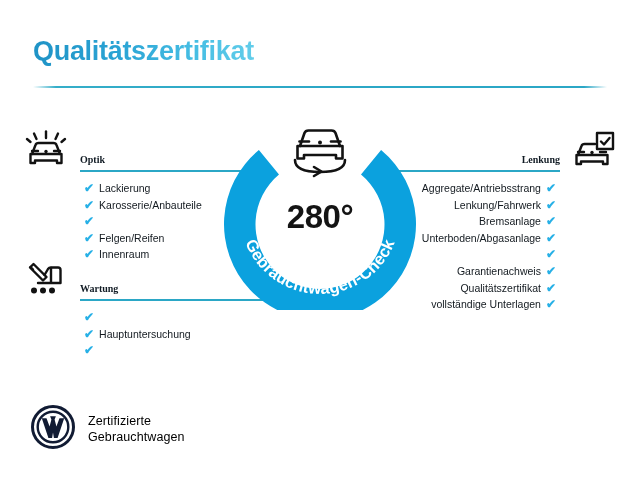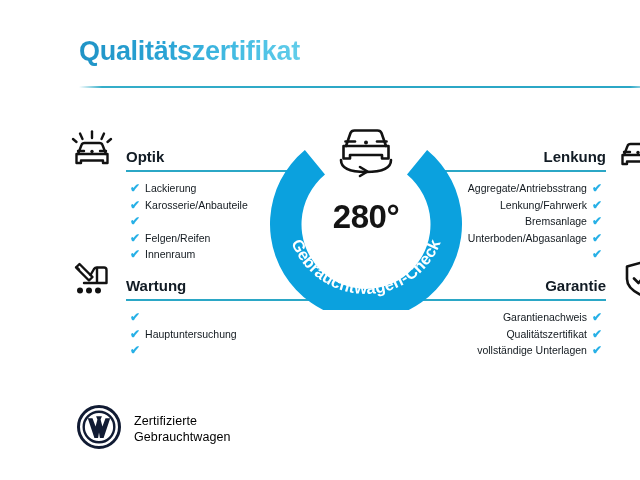--- a/index.html
+++ b/index.html
@@ -12,21 +12,20 @@
     background: #ffffff;
     font-family: "Liberation Sans", sans-serif;
     overflow: hidden;
     position: relative;
   }
 
   .page {
     position: absolute;
     inset: 0;
     background: #ffffff;
-    margin-left: 46px;
   }
 
   
   .title {
     position: absolute;
     left: 33px;
     top: 36px;
     font-size: 27px;
     font-weight: bold;
     letter-spacing: -0.3px;
@@ -68,24 +67,25 @@
     display: flex;
     align-items: center;
     justify-content: center;
   }
   .left .sec-icon  { left: 0; }
   .right .sec-icon { right: 0; }
 
   .sec-title {
     position: absolute;
     bottom: 9px;
-    font-size: 15px;
+    font-size: 10px;
     font-weight: bold;
     color: #111b24;
     white-space: nowrap;
+    font-family: Liberation Serif, serif;
   }
   .left .sec-title  { left: 58px; }
   .right .sec-title { right: 58px; }
 
   .sec-rule {
     position: absolute;
     bottom: 2px;
     height: 2px;
     width: 192px;
     background: #2ba7c6;
@@ -298,32 +298,20 @@
           <span>Unterboden/Abgasanlage</span>
           <span class="tick">✔</span>
         </li>
       <li>
           <span class="tick">✔</span>
         </li>
     </ul>
   </div>
 
   <div class="section sec-garantie right">
-    <div class="sec-head">
-      <div class="sec-icon">
-        <svg width="44" height="40" viewBox="0 0 44 40">
-          <g fill="none" stroke="#121212" stroke-width="2.6" stroke-linejoin="round" stroke-linecap="round">
-            <path d="M22 4 L35 7.5 L35 20 Q35 29 22 35.5 Q9 29 9 20 L9 7.5 Z"></path>
-            <path d="M16 19.5 L20.5 24 L28.5 15"></path>
-          </g>
-        </svg>
-      </div>
-      <div class="sec-title">Garantie</div>
-      <div class="sec-rule"></div>
-    </div>
     <ul class="checks">
       <li>
           <span>Garantienachweis</span>
           <span class="tick">✔</span>
         </li>
       <li>
           <span>Qualitätszertifikat</span>
           <span class="tick">✔</span>
         </li>
       <li>

